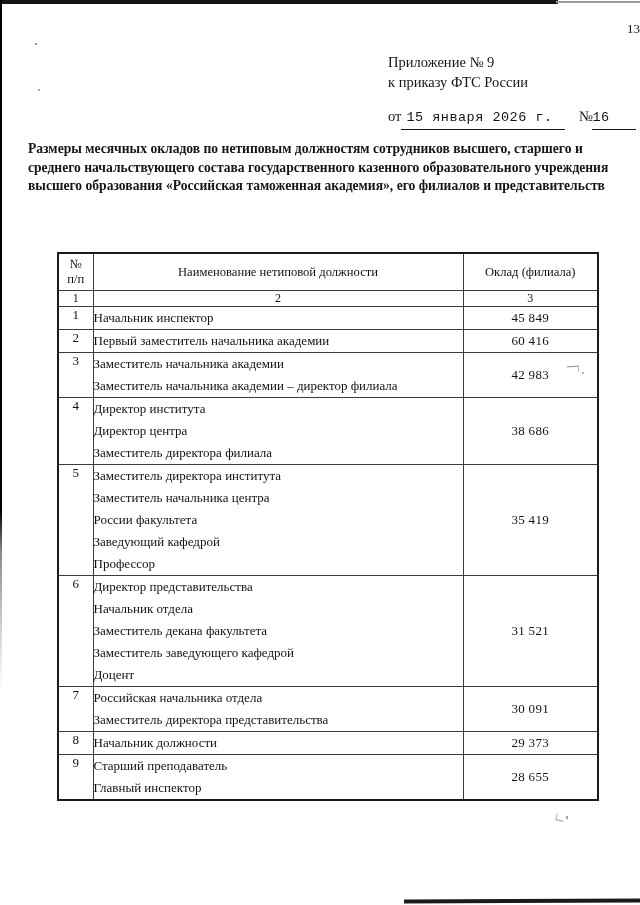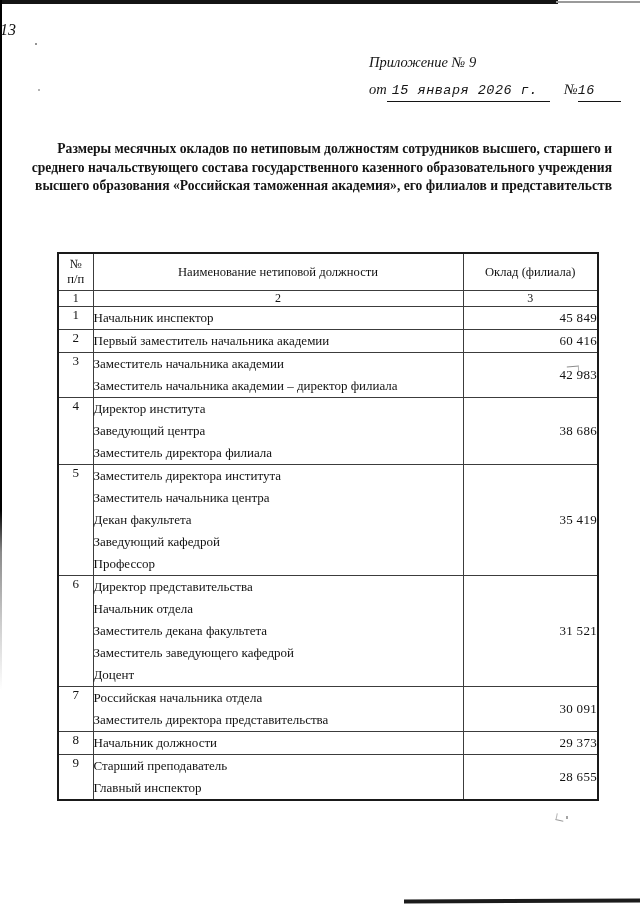--- a/index.html
+++ b/index.html
@@ -18,37 +18,37 @@
   .border-bottom-right{position:absolute;top:899px;left:404px;width:236px;height:4px;background:#1b1b1b;transform:rotate(-.25deg);}
   .speck{position:absolute;background:#6f6f6f;border-radius:50%;}
   .speck1{top:43px;left:35px;width:2px;height:2px;}
   .speck2{top:89px;left:38px;width:2px;height:2px;background:#9a9a9a;}
   .artifact-r3{position:absolute;top:366px;left:567px;width:11px;height:5px;border-top:1px solid #8d8d8d;border-right:1px solid #b0b0b0;transform:rotate(-4deg);}
   .artifact-r3b{position:absolute;top:372px;left:582px;width:2px;height:2px;background:#9a9a9a;border-radius:50%;}
   .artifact-r9{position:absolute;top:814px;left:556px;width:7px;height:6px;border-bottom:1px solid #9a9a9a;border-left:1px solid #b5b5b5;transform:rotate(12deg);}
   .artifact-r9b{position:absolute;top:816px;left:566px;width:2px;height:3px;background:#a5a5a5;}
 
   
-  .page-num{position:absolute;top:21px;left:0;right:0;text-align:left;font-size:16px;font-style:italic;}
-  .appendix{position:absolute;top:53px;left:369px;font-size:14.5px;line-height:19.5px;font-style:italic;}
+  .page-num{position:absolute;top:21px;left:0;right:0;text-align:right;font-size:13px;}
+  .appendix{position:absolute;top:53px;left:388px;font-size:14.5px;line-height:19.5px;}
   .appendix .line{white-space:nowrap;}
-  .date-line{white-space:nowrap;margin-top:7px;}
+  .date-line{white-space:nowrap;margin-top:15px;}
   .typed{
     font-family:"Liberation Mono","DejaVu Sans Mono",monospace;
     font-size:13.5px;letter-spacing:.5px;
   }
   .u{border-bottom:1.2px solid #141414;display:inline-block;}
   .u-date{padding:0 12px 1px 5px;}
   .u-num{padding:0 26px 1px 0;}
   .gap{display:inline-block;width:14px;}
 
   
   .title{
     position:absolute;top:140px;left:28px;right:28px;
-    text-align:right;font-weight:bold;font-size:13.6px;line-height:18.6px;
+    text-align:left;font-weight:bold;font-size:13.6px;line-height:18.6px;
   }
 
   
   table.doc{
     position:absolute;top:252px;left:57px;width:540px;
     border-collapse:collapse;table-layout:fixed;
     font-size:13px;color:#121212;
   }
   table.doc col.c-num{width:35px;}
   table.doc col.c-pos{width:370px;}
@@ -62,40 +62,41 @@
     font-size:12.6px;line-height:15px;text-align:center;vertical-align:middle;
     padding:3px 2px;
   }
   th.h-num{white-space:pre-line;font-size:12px;line-height:13.5px;}
   tr.cnum td{
     font-size:12px;line-height:13px;text-align:center;padding:1px 0;
   }
   td.col-num{vertical-align:top;text-align:center;padding-top:4px;font-size:13px;}
   td.col-pos{vertical-align:middle;padding:3px 4px 3px 9px;}
   td.col-pos .pos-line{line-height:22px;white-space:nowrap;}
-  td.col-sal{vertical-align:middle;text-align:right;font-size:13px;letter-spacing:.3px;margin-left:12px;}
+  td.col-sal{vertical-align:middle;text-align:center;font-size:13px;letter-spacing:.3px;margin-left:12px;}
 </style>
 </head>
 <body>
 
 <div class="border-top"></div>
 <div class="border-top-thin"></div>
 <div class="border-left"></div>
 <div class="border-bottom-right"></div>
 <div class="speck speck1"></div>
 <div class="speck speck2"></div>
 <div class="artifact-r3"></div>
 <div class="artifact-r3b"></div>
 <div class="artifact-r9"></div>
 <div class="artifact-r9b"></div>
 
 <div class="page-num">13</div>
 
 <div class="appendix">
   <div class="line">Приложение № 9</div>
+  <div class="line">к приказу ФТС России</div>
   <div class="date-line"><span>от</span><span class="u u-date typed">15 января 2026 г.</span><span class="gap"></span><span>№</span><span class="u u-num typed">16</span></div>
 </div>
 
 <div class="title">Размеры месячных окладов по нетиповым должностям сотрудников высшего, старшего и среднего начальствующего состава государственного казенного образовательного учреждения высшего образования «Российская таможенная академия», его филиалов и представительств</div>
 
 <table class="doc">
   <colgroup>
       <col class="c-num">
       <col class="c-pos">
       <col class="c-sal">
@@ -133,31 +134,31 @@
         <td class="col-pos">
           <div class="pos-line">Заместитель начальника академии</div>
           <div class="pos-line">Заместитель начальника академии – директор филиала</div>
         </td>
         <td class="col-sal">42 983</td>
       </tr>
       <tr>
         <td class="col-num">4</td>
         <td class="col-pos">
           <div class="pos-line">Директор института</div>
-          <div class="pos-line">Заведующий центра</div>
+          <div class="pos-line">Директор центра</div>
           <div class="pos-line">Заместитель директора филиала</div>
         </td>
         <td class="col-sal">38 686</td>
       </tr>
       <tr>
         <td class="col-num">5</td>
         <td class="col-pos">
           <div class="pos-line">Заместитель директора института</div>
           <div class="pos-line">Заместитель начальника центра</div>
-          <div class="pos-line">Декан факультета</div>
+          <div class="pos-line">России факультета</div>
           <div class="pos-line">Заведующий кафедрой</div>
           <div class="pos-line">Профессор</div>
         </td>
         <td class="col-sal">35 419</td>
       </tr>
       <tr>
         <td class="col-num">6</td>
         <td class="col-pos">
           <div class="pos-line">Директор представительства</div>
           <div class="pos-line">Начальник отдела</div>

